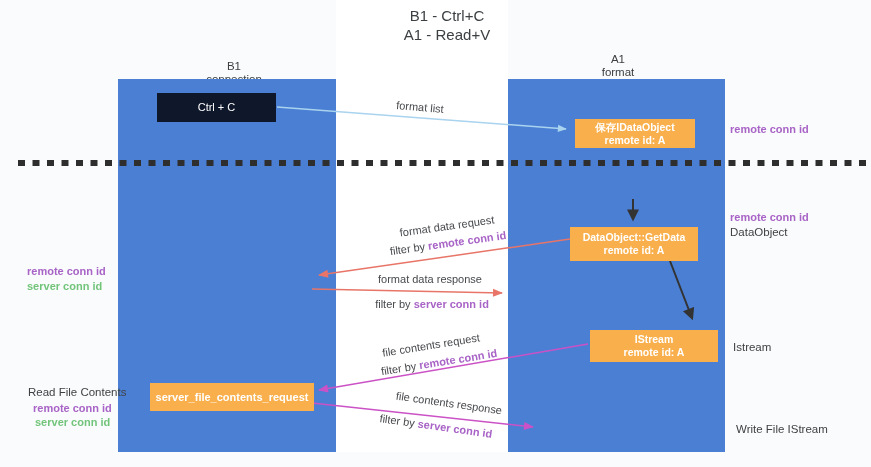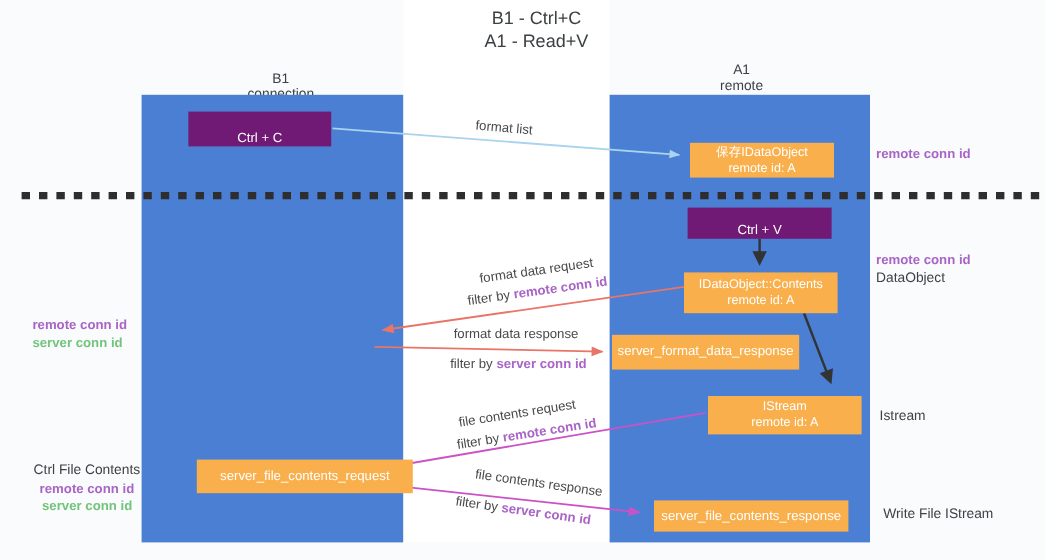--- a/index.html
+++ b/index.html
@@ -26,22 +26,22 @@
     white-space: nowrap;
   }
   .column { background: #4a7fd4; }
   .col-left  { left: 118px; top: 79px; width: 218px; height: 373px; }
   .col-right { left: 508px; top: 79px; width: 217px; height: 373px; }
   .node {
     display: flex; flex-direction: column; align-items: center; justify-content: center;
     color: #ffffff; font-size: 11px; line-height: 13px; text-align: center;
     white-space: nowrap;
   }
-  .green  { background: #701a75; justify-content: flex-end; }
-  .orange { background: #f9af4b; }
+  .green  { background: #0f172a; }
+  .orange { background: #f9af4b; font-weight: bold; }
   .two-line { font-size: 10.5px; line-height: 13px; }
   .svg-layer { left: 0; top: 0; pointer-events: none; }
   .arrow-label {
     transform: translate(-50%, -50%);
     font-size: 11px; color: #47494c; white-space: nowrap;
   }
   .r-n8 { transform: translate(-50%, -50%) rotate(-8deg); }
   .r-n9 { transform: translate(-50%, -50%) rotate(-9deg); }
   .r-p8 { transform: translate(-50%, -50%) rotate(8deg); }
   .r-p5 { transform: translate(-50%, -50%) rotate(5deg); }
@@ -61,21 +61,21 @@
     <div>B1 - Ctrl+C</div>
     <div>A1 - Read+V</div>
   </div>
 
   <div class="abs col-header" style="left:218px; top:60px;margin-left:16px;">
     <div>B1</div>
     <div>connection</div>
   </div>
   <div class="abs col-header" style="left:618px; top:53px;">
     <div>A1</div>
-    <div>remote</div>
+    <div>format</div>
   </div>
 
   <div class="abs column col-left"></div>
   <div class="abs column col-right"></div>
 
   <svg class="abs svg-layer" width="871" height="467" viewBox="0 0 871 467">
     <defs>
       <marker id="ah-blue" viewBox="0 0 10 10" refX="9" refY="5" markerWidth="10" markerHeight="9" orient="auto" markerUnits="userSpaceOnUse">
         <path d="M0,1 L10,5 L0,9 z" fill="#a9d3ee"></path>
       </marker>
@@ -109,46 +109,37 @@
 
   <div class="abs node green" style="left:157px; top:93px; width:119px; height:29px;">
     <div>Ctrl + C</div>
   </div>
 
   <div class="abs node orange two-line" style="left:575px; top:119px; width:120px; height:29px;">
     <div>保存IDataObject</div>
     <div>remote id: A</div>
   </div>
 
-  <div class="abs node green" style="left:573px; top:173px; width:120px; height:26px;">
-    <div>Ctrl + V</div>
-  </div>
 
   <div class="abs node orange two-line" style="left:570px; top:227px; width:128px; height:34px;">
-    <div>IDataObject::Contents</div>
+    <div>DataObject::GetData</div>
     <div>remote id: A</div>
   </div>
 
 
-  <div class="abs node orange" style="left:510px; top:279px; width:156px; height:29px;">
-    <div>server_format_data_response</div>
-  </div>
 
   <div class="abs node orange two-line" style="left:590px; top:330px; width:128px; height:32px;">
     <div>IStream</div>
     <div>remote id: A</div>
   </div>
 
-  <div class="abs node orange" style="left:164px; top:383px; width:180px; height:28px;justify-content:center;">
+  <div class="abs node orange" style="left:150px; top:383px; width:164px; height:28px;justify-content:center;">
     <div>server_file_contents_request</div>
   </div>
 
-  <div class="abs node orange" style="left:545px; top:417px; width:162px; height:26px;">
-    <div>server_file_contents_response</div>
-  </div>
 
   <div class="abs arrow-label r-p5" style="left:420px; top:107px;">format list</div>
 
   <div class="abs arrow-label r-n8" style="left:447px; top:226px;">format data request</div>
   <div class="abs arrow-label r-n8" style="left:448px; top:243px;">
     <span>filter by </span><span class="purple-bold">remote conn id</span>
   </div>
 
   <div class="abs arrow-label" style="left:430px; top:279px;">format data response</div>
   <div class="abs arrow-label" style="left:432px; top:304px;">
@@ -166,17 +157,17 @@
   </div>
 
   <div class="abs side-label purple-bold" style="left:730px; top:123px;">remote conn id</div>
   <div class="abs side-label purple-bold" style="left:730px; top:211px;">remote conn id</div>
   <div class="abs side-dark" style="left:730px; top:226px;">DataObject</div>
   <div class="abs side-dark" style="left:733px; top:341px;">Istream</div>
   <div class="abs side-dark" style="left:736px; top:423px;">Write File IStream</div>
 
   <div class="abs side-label purple-bold" style="left:27px; top:265px;">remote conn id</div>
   <div class="abs side-label green-bold" style="left:27px; top:280px;">server conn id</div>
-  <div class="abs side-dark" style="left:28px; top:386px;">Ctrl File Contents</div>
+  <div class="abs side-dark" style="left:28px; top:386px;">Read File Contents</div>
   <div class="abs side-label purple-bold" style="left:33px; top:402px;">remote conn id</div>
   <div class="abs side-label green-bold" style="left:35px; top:416px;">server conn id</div>
 
 </div>
 
 </body></html>

